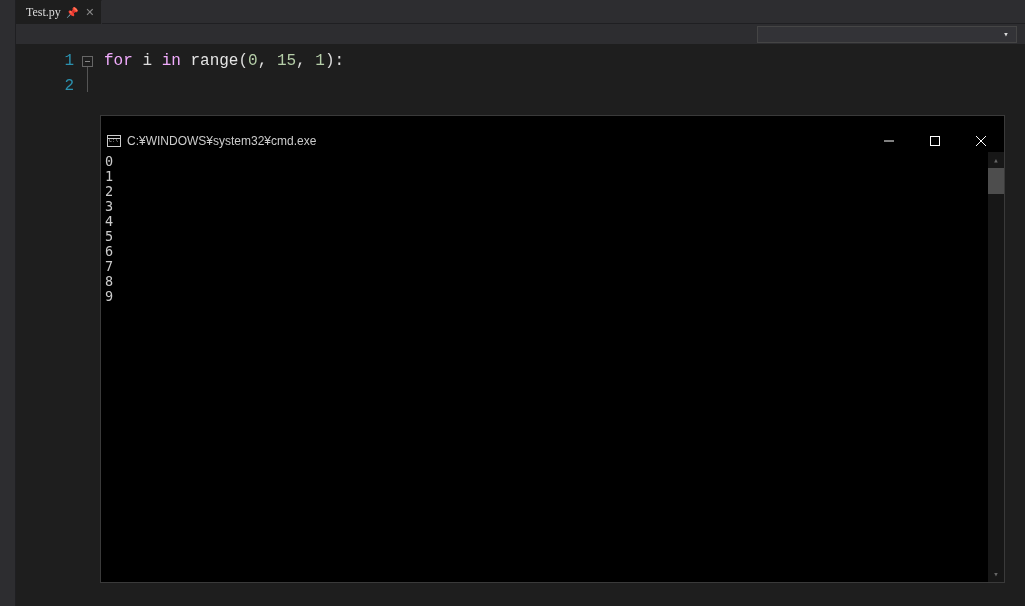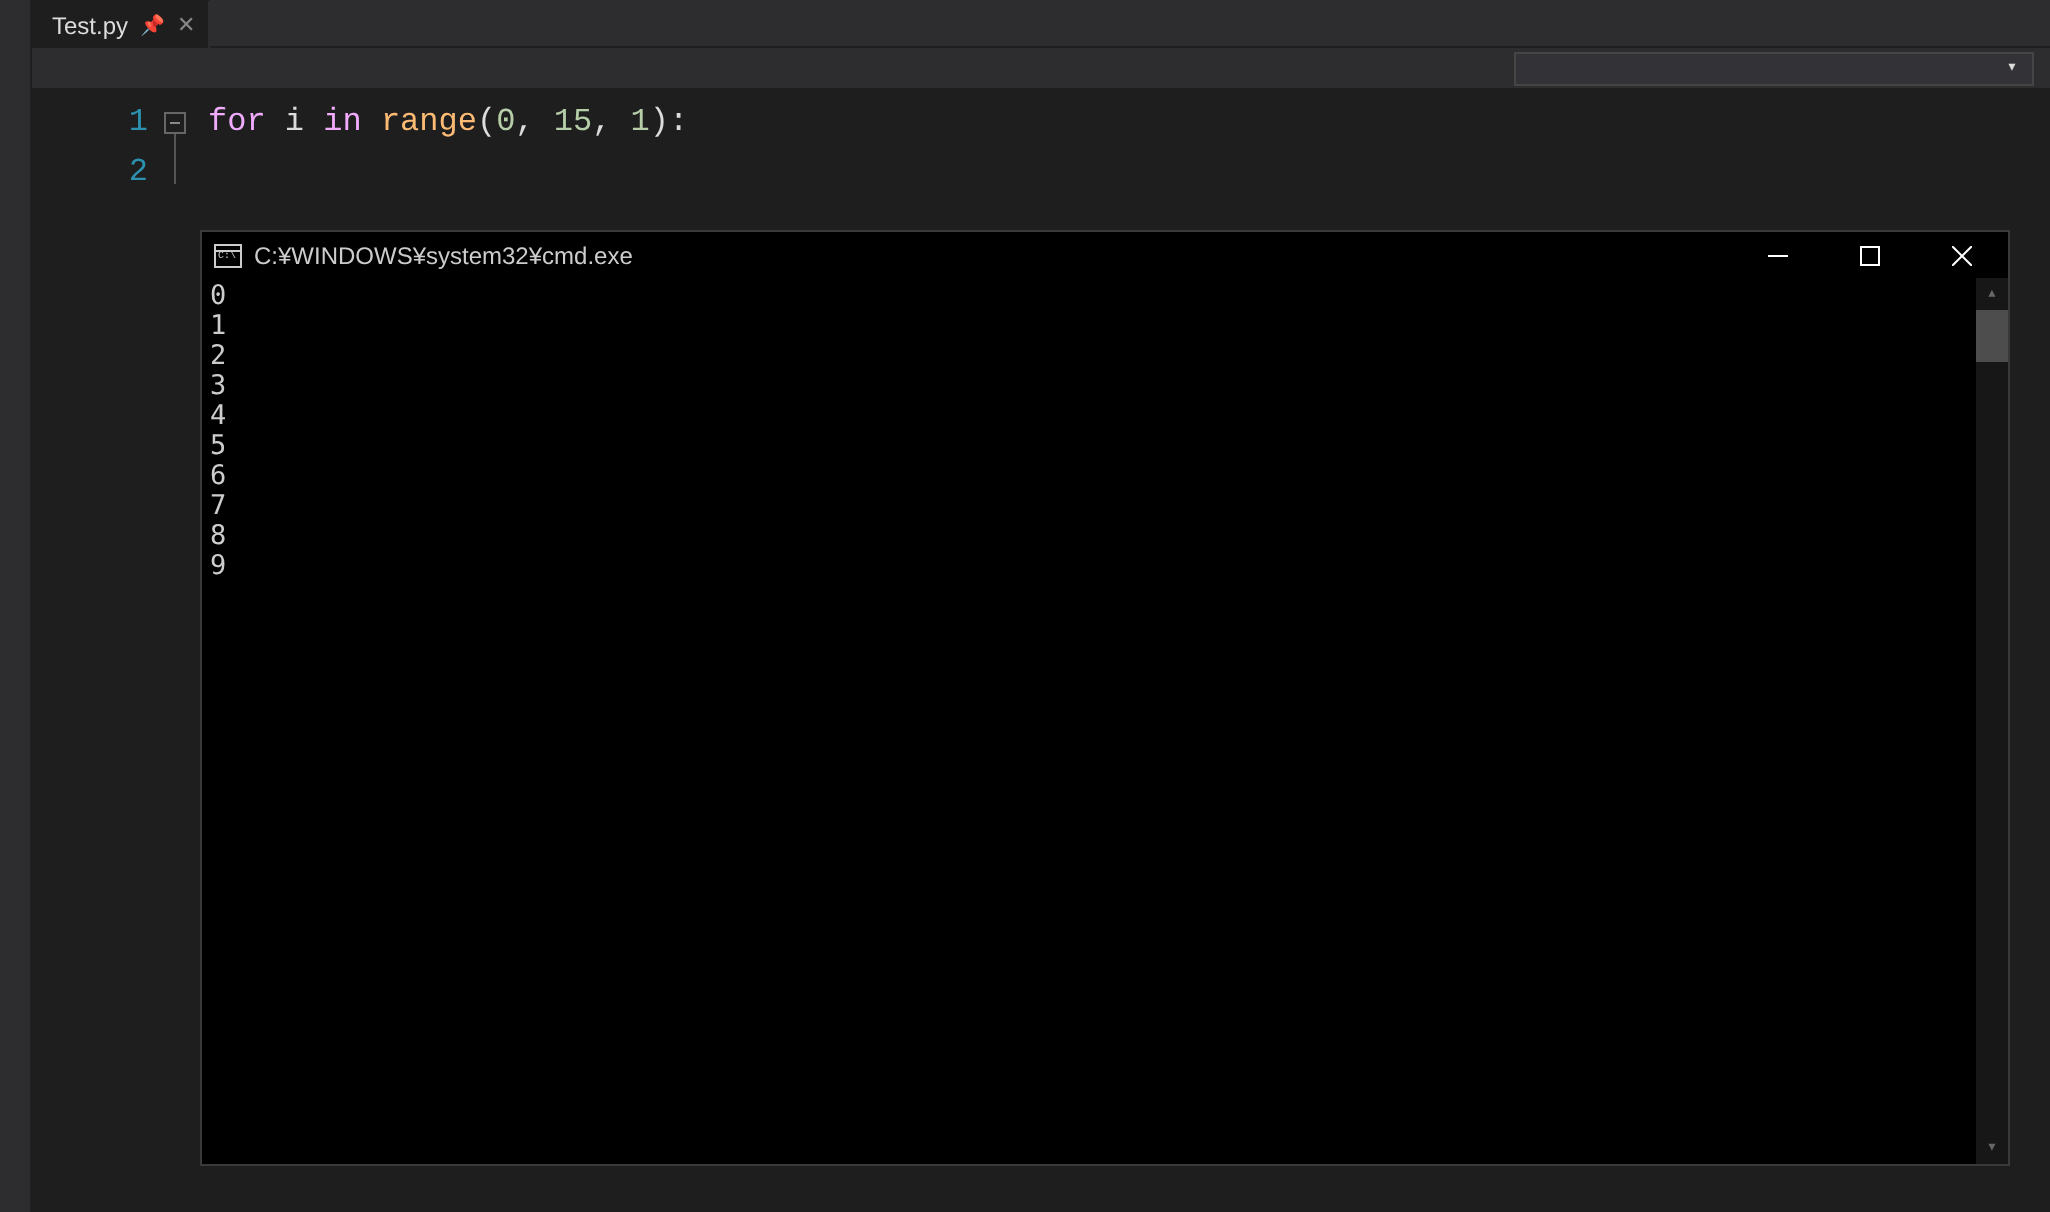--- a/index.html
+++ b/index.html
@@ -24,21 +24,21 @@
       height: 24px;
       background: #2d2d30;
       display: flex;
       border-bottom: 1px solid #1f1f22;
     }
     .tab {
       height: 24px;
       background: #1e1e1e;
       color: #dcdcdc;
       font-size: 12px;
-      font-family: Liberation Sans, sans-serif;
+      font-family: Liberation Serif, serif;
       padding: 0 6px 0 10px;
       display: flex;
       align-items: center;
       gap: 6px;
       border-top: 1px solid #1e1e1e;
       border-right: 1px solid #2d2d30;
     }
     .tab .pin { color: #888; font-size: 10px; }
     .tab .close { color: #888; font-size: 11px; cursor: pointer; }
     .toolbar {
@@ -104,21 +104,21 @@
     }
     .code {
       flex: 1;
       font-size: 16px;
       line-height: 25px;
       padding-top: 5px;
       color: #dcdcdc;
       white-space: pre;
     }
     .kw { color: #f0abfc; }
-    .fn { color: #fdba74; }
+    .fn { color: #e5e5e5; }
     .num { color: #b5cea8; }
     .current-line {
       background: #0f0f0f;
       box-shadow: inset 0 0 0 1px #464646;
       display: inline-block;
       min-width: 100%;
     }
     
     .console {
       position: absolute;
@@ -128,20 +128,21 @@
       border: 1px solid #3a3a3a;
       display: flex;
       flex-direction: column;
     }
     .console-titlebar {
       height: 23px;
       background: #000;
       display: flex;
       align-items: center;
       padding-left: 6px;
+      margin-top: 13px;
     }
     .console-icon {
       width: 14px; height: 12px;
       border: 1px solid #ccc;
       margin-right: 6px;
       position: relative;
       background: #000;
     }
     .console-icon::before {
       content: '';

